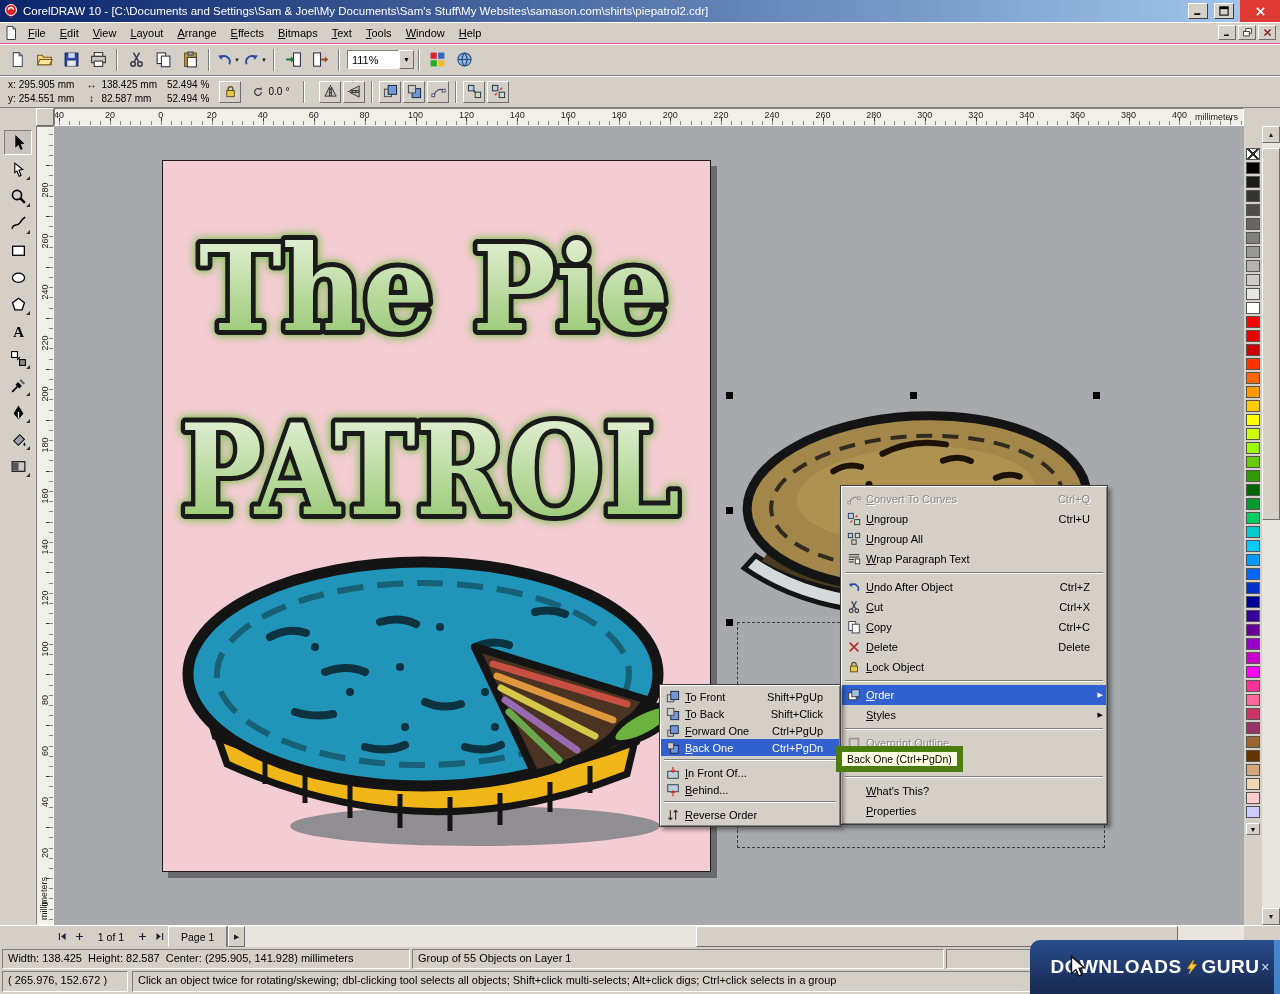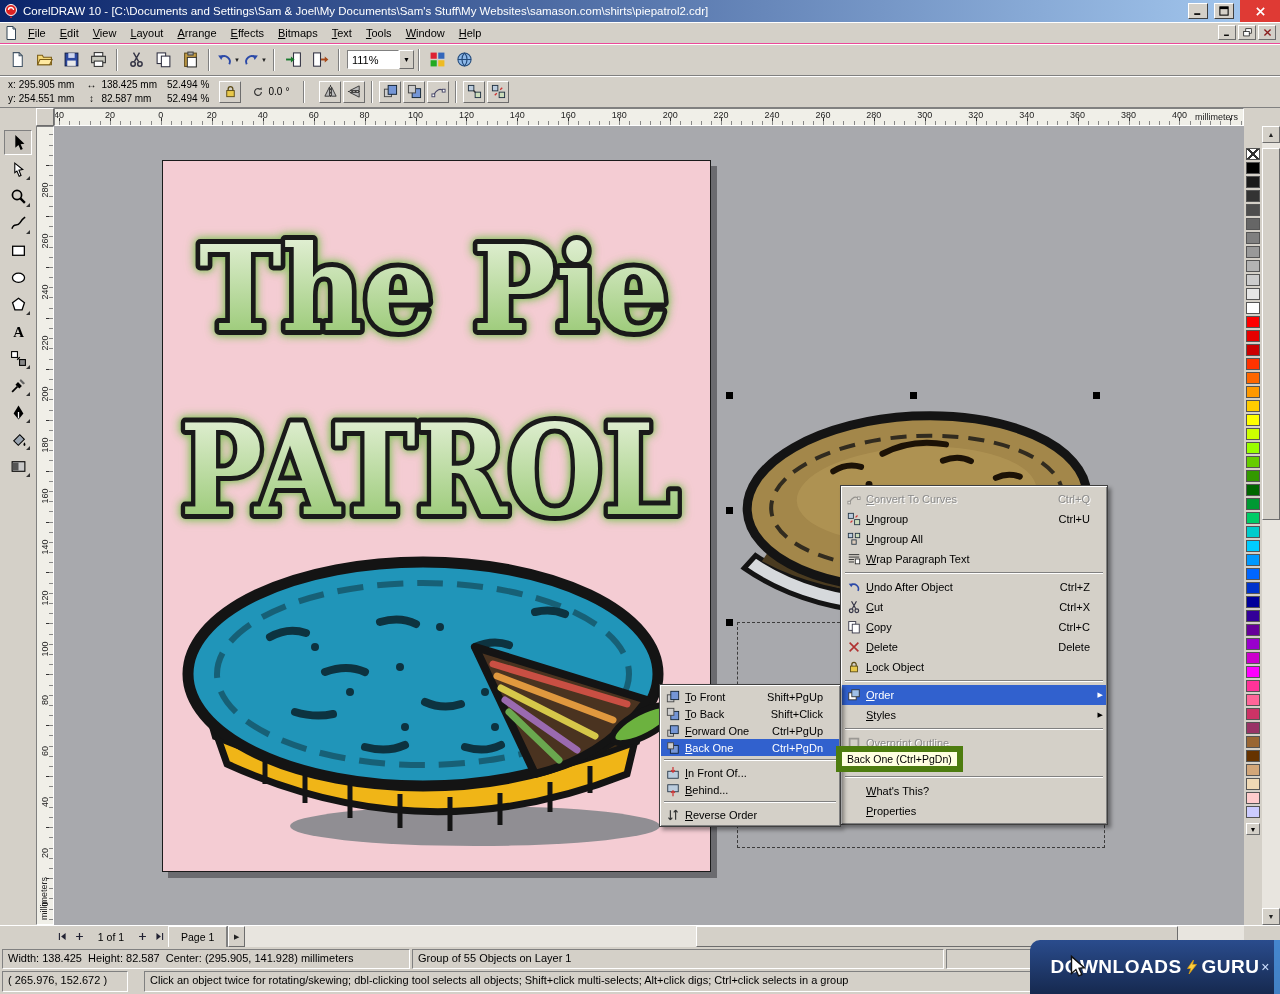--- a/index.html
+++ b/index.html
@@ -117,21 +117,21 @@
     border:1px solid #808080;border-bottom:none;border-top-color:#fff;border-left-color:#fff}
   .hscroll{flex:1;position:relative;background:#e8e5df;border-left:1px solid #808080}
   .hthumb{position:absolute;top:0;left:46%;width:47.5%;height:100%;
     border:1px solid;border-color:#fff #6d6d6d #6d6d6d #fff;background:var(--chrome,#d4d0c8)}
   .hs-left{position:absolute;left:0;top:0;height:100%;width:17px}
   .hs-right{position:absolute;right:0;top:0;height:100%;width:17px}
   .corner{width:36px}
 
   
   .status1{height:23px;display:flex;gap:2px;padding:2px 2px 1px}
-  .status2{height:24px;display:flex;gap:16px;padding:1px 2px 2px}
+  .status2{height:24px;display:flex;gap:4px;padding:1px 2px 2px}
   .spanel{border:1px solid;border-color:#808080 #fff #fff #808080;padding:2px 5px;white-space:pre;overflow:hidden;font-size:11px}
   .sp-dim{width:408px}
   .sp-sel{width:532px}
   .sp-fill{flex:1}
   .sp-ptr{width:126px}
   .sp-hint{flex:1}
 
   
   .ctxmenu{position:absolute;left:840px;top:485px;width:268px;background:var(--chrome,#d4d0c8);
     border:1px solid #404040;box-shadow:inset 1px 1px 0 #fff,inset -1px -1px 0 #808080,3px 3px 4px rgba(0,0,0,.4);

